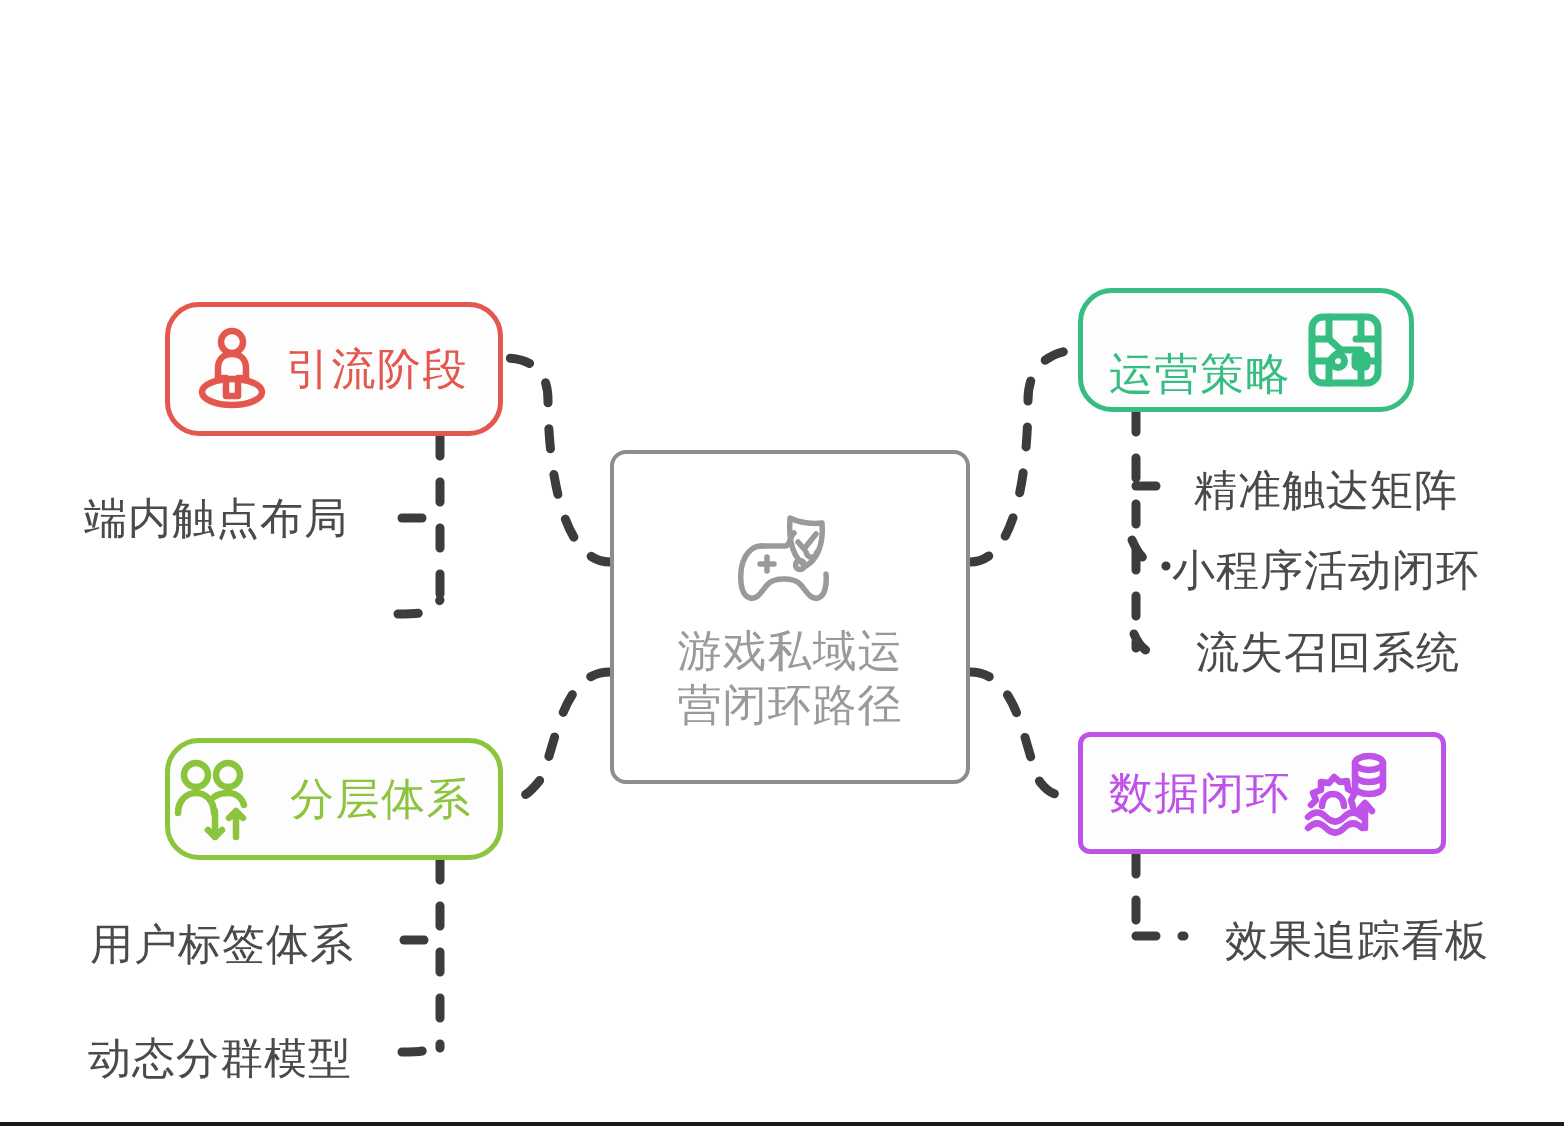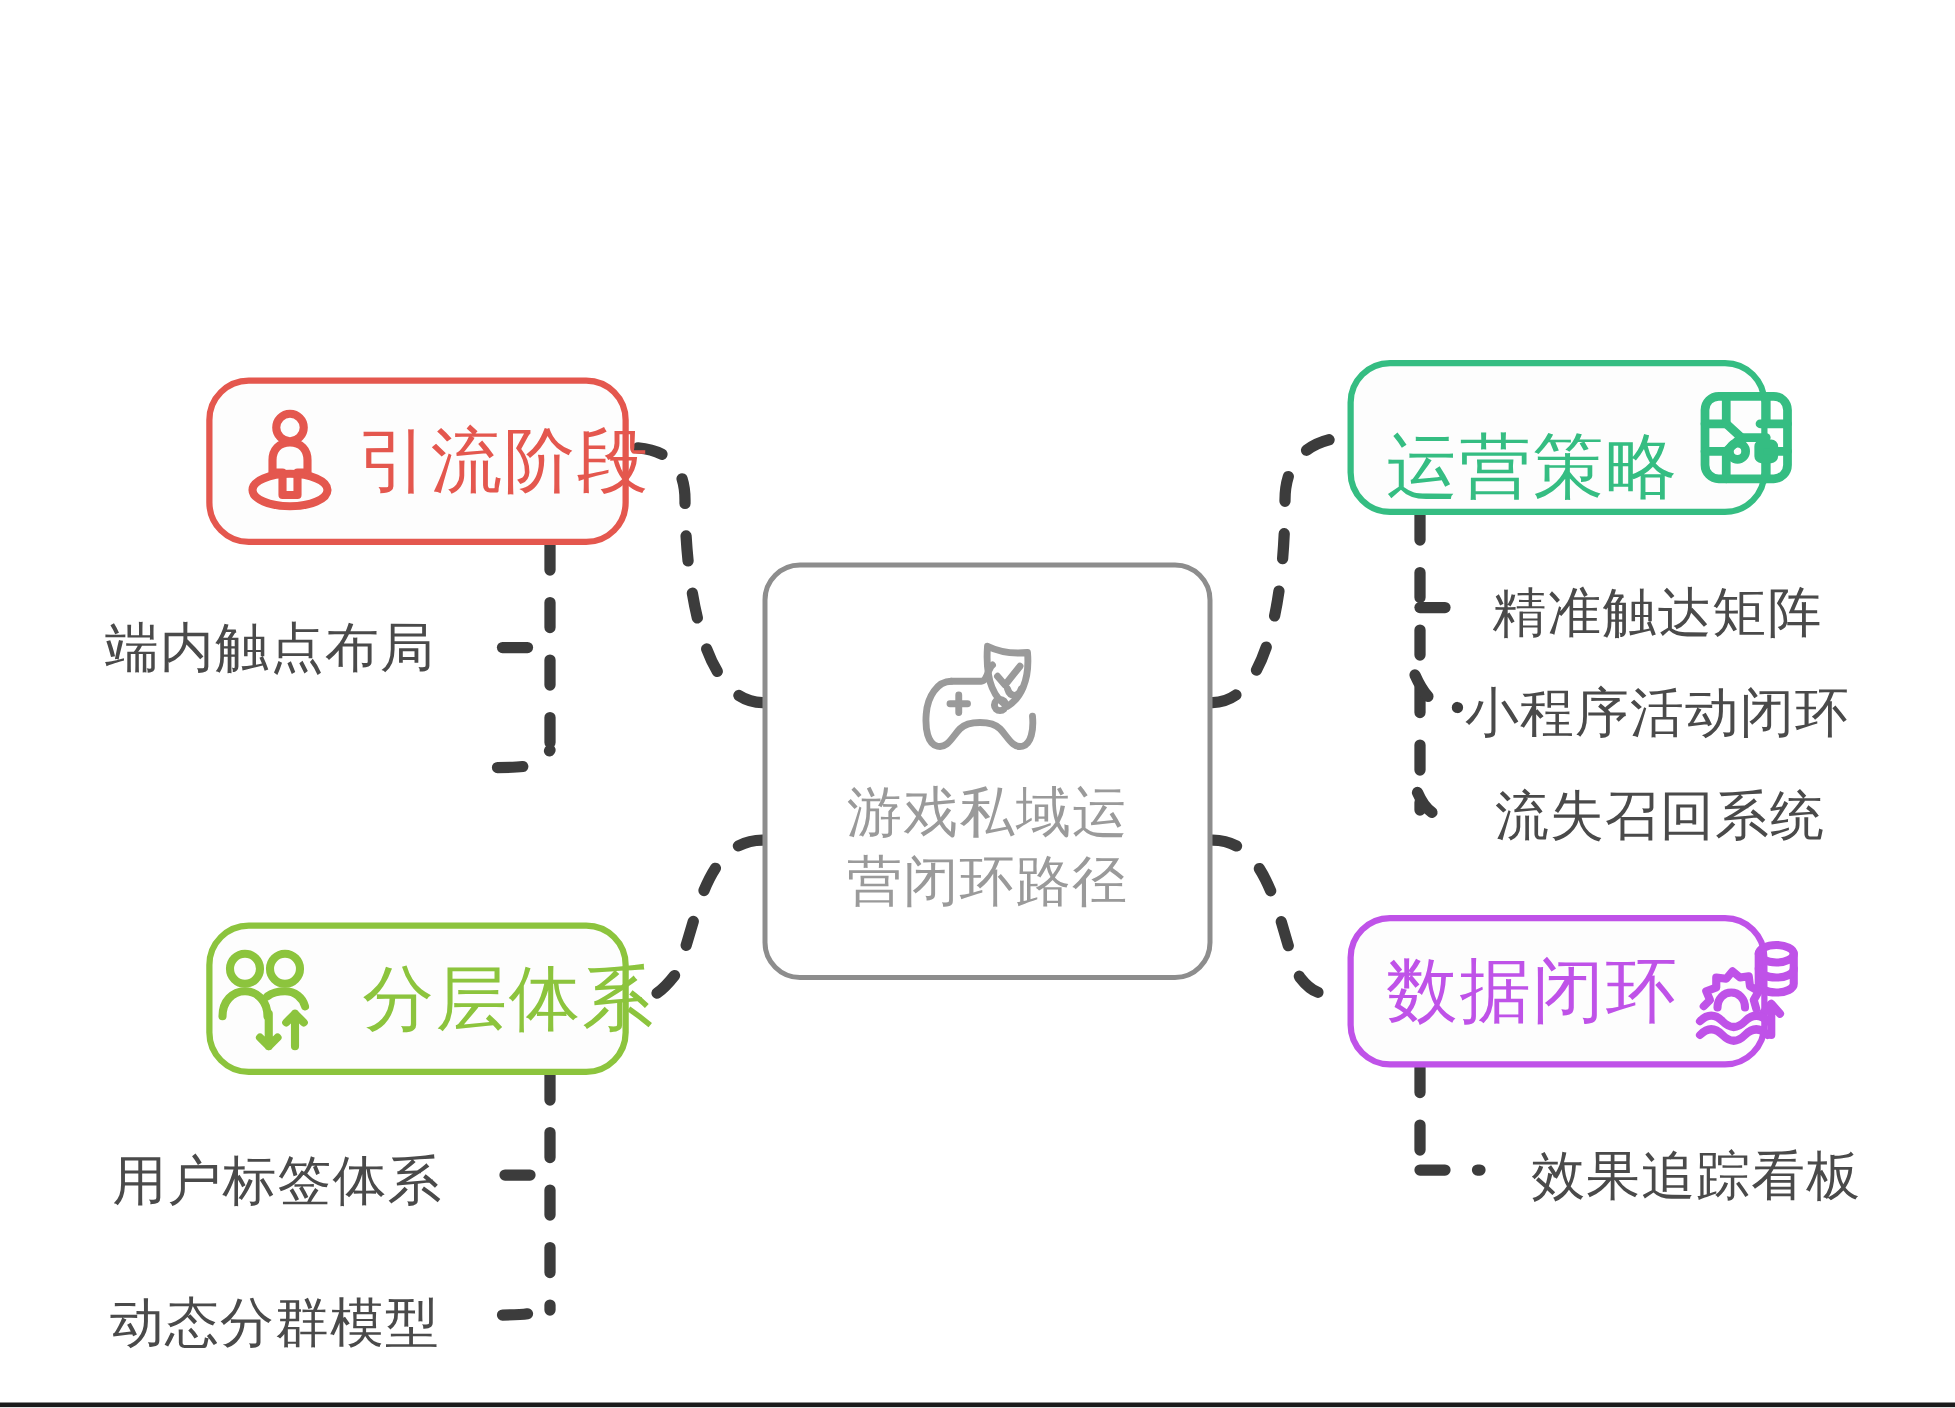--- a/index.html
+++ b/index.html
@@ -35,21 +35,21 @@
   }
 
   
   .center-node {
     position: absolute;
     left: 610px;
     top: 450px;
     width: 360px;
     height: 334px;
     border: 4px solid #8d8d8d;
-    border-radius: 30px;
+    border-radius: 16px;
     background: #ffffff;
     box-sizing: border-box;
     display: flex;
     flex-direction: column;
     align-items: center;
     justify-content: center;
   }
   .center-icon { margin-bottom: 6px; }
   .center-title {
     color: #9a9a9a;
@@ -66,21 +66,21 @@
     position: absolute;
     box-sizing: border-box;
     background: #fdfdfd;
     border-radius: 34px;
     display: flex;
     align-items: center;
     border-width: 5px;
     border-style: solid;
   }
   .pill-label {
-    font-size: 57px;
+    font-size: 44px;
     font-weight: 500;
     letter-spacing: 1.5px;
     white-space: nowrap;
   }
   .pill-icon {
     display: flex;
     align-items: center;
     justify-content: center;
     flex: none;
   }
@@ -103,24 +103,25 @@
 
   #pill-ops {
     left: 1078px; top: 288px; width: 336px; height: 124px;
     border-color: #35bd82;
     padding: 0 18px 0 26px;
     gap: 16px;
   }
   #pill-ops .pill-label { color: #35bd82; margin-top: 48px; }
 
   #pill-data {
-    left: 1078px; top: 732px; width: 336px; height: 122px;
+    left: 1078px; top: 732px; width: 368px; height: 122px;
     border-color: #bf52e8;
     padding: 0 14px 0 26px;
     gap: 12px;
+    border-radius: 12px;
   }
   #pill-data .pill-label { color: #bf52e8; }
 
   
   .leaf {
     position: absolute;
     color: #4a4a4a;
     font-size: 43px;
     letter-spacing: 1px;
     white-space: nowrap;

